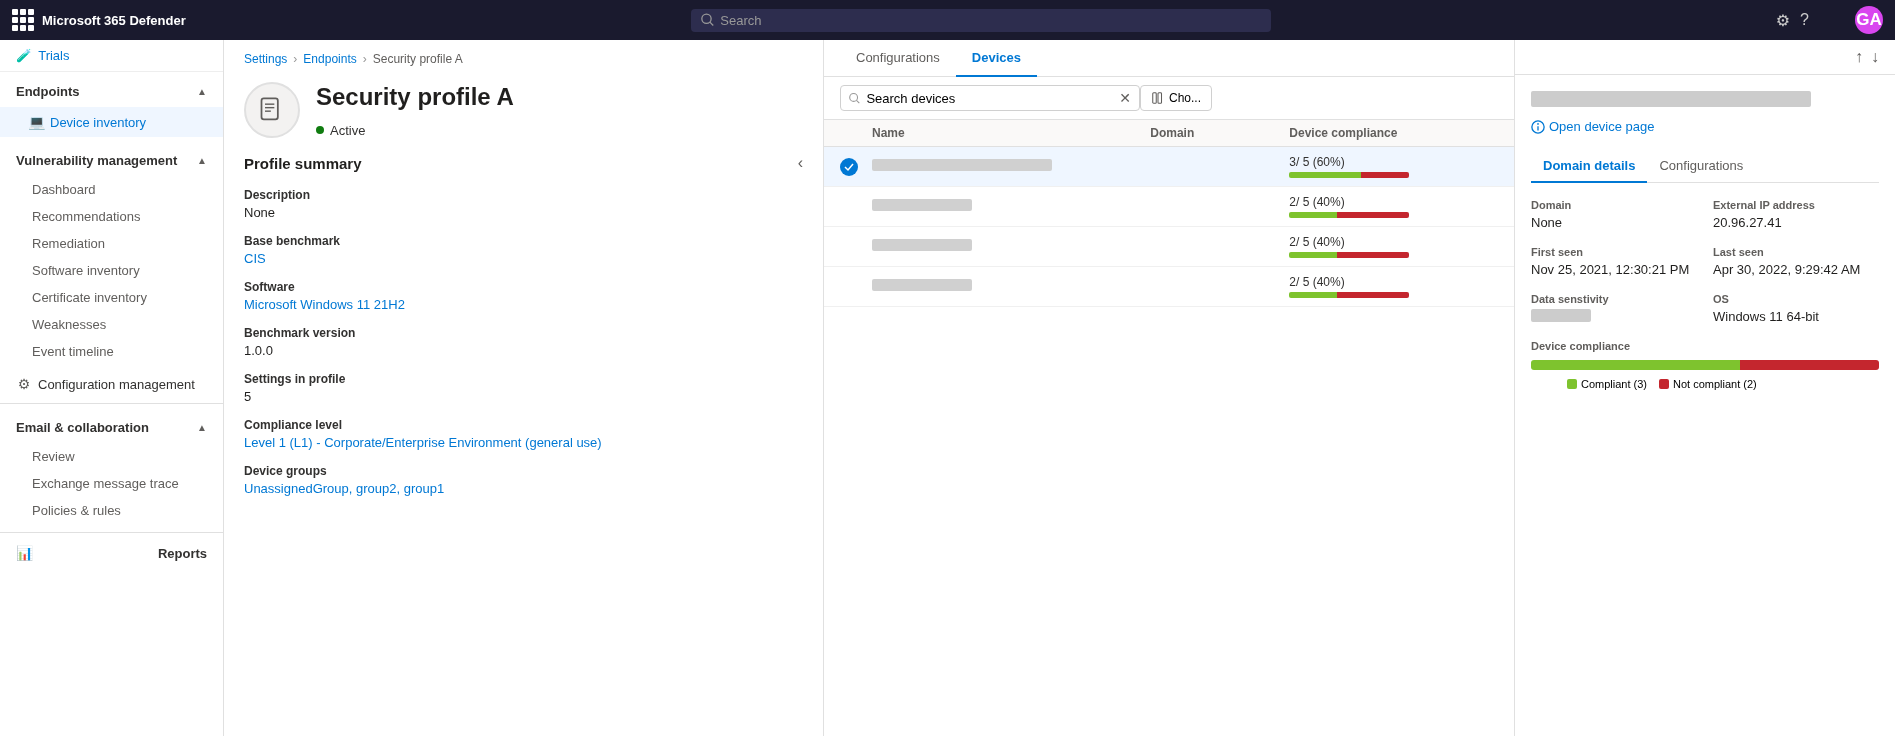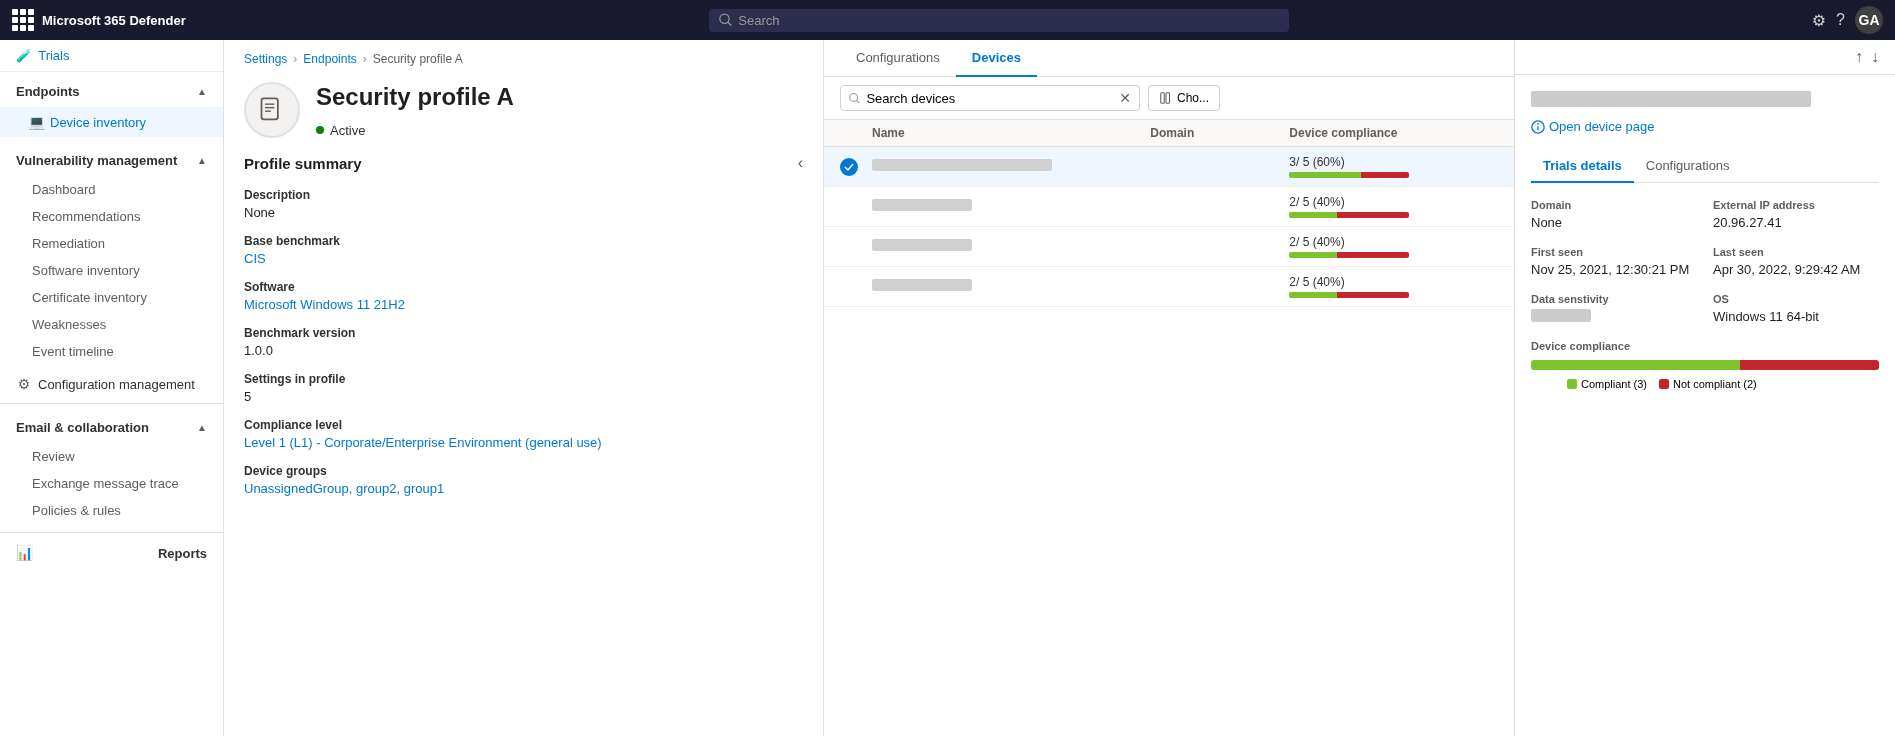--- a/index.html
+++ b/index.html
@@ -9,21 +9,21 @@
     .topbar { background: #1a1a2e; display: flex; align-items: center; height: 40px; padding: 0 12px; gap: 12px; flex-shrink: 0; }
     .topbar-logo { display: flex; align-items: center; gap: 8px; color: #fff; font-size: 13px; font-weight: 600; white-space: nowrap; }
     .topbar-logo-grid { display: grid; grid-template-columns: repeat(3,6px); grid-template-rows: repeat(3,6px); gap: 2px; }
     .topbar-logo-grid span { background: #fff; border-radius: 1px; display: block; }
     .search-bar { flex: 1; display: flex; justify-content: center; }
     .search-input-wrap { display: flex; align-items: center; background: #2d2d4e; border-radius: 4px; padding: 4px 10px; gap: 6px; width: 580px; }
     .search-input-wrap input { background: transparent; border: none; outline: none; color: #ccc; font-size: 13px; width: 100%; }
     .search-input-wrap input::placeholder { color: #999; }
     .topbar-right { display: flex; align-items: center; gap: 10px; margin-left: auto; }
     .topbar-icon { color: #ccc; font-size: 16px; cursor: pointer; }
-    .avatar { width: 28px; height: 28px; border-radius: 50%; background: #404040; display: flex; align-items: center; justify-content: center; color: #fff; font-size: 14px; font-weight: 600; }
+    .avatar { width: 28px; height: 28px; border-radius: 50%; background: #d946ef; display: flex; align-items: center; justify-content: center; color: #fff; font-size: 17px; font-weight: 600; margin-left: 36px; }
 
     
     .main-layout { display: flex; flex: 1; overflow: hidden; }
 
     
     .sidebar { width: 224px; background: #fff; border-right: 1px solid #e0e0e0; display: flex; flex-direction: column; overflow-y: auto; flex-shrink: 0; }
     .sidebar-trials { color: #0078d4; font-size: 13px; padding: 8px 16px; cursor: pointer; display: flex; align-items: center; gap: 6px; border-bottom: 1px solid #eee; }
     .sidebar-section { padding: 4px 0; }
     .sidebar-section-header { display: flex; align-items: center; justify-content: space-between; padding: 8px 16px; font-weight: 600; font-size: 13px; color: #323130; cursor: pointer; }
     .sidebar-item { padding: 7px 16px 7px 28px; color: #323130; font-size: 13px; cursor: pointer; display: flex; align-items: center; gap: 6px; }
@@ -74,21 +74,21 @@
     .stats-row { display: flex; padding: 16px; gap: 0; flex-shrink: 0; }
     .stat-item { border-left: 3px solid; padding: 4px 16px; flex: 1; }
     .stat-item:first-child { border-color: #0078d4; }
     .stat-item:nth-child(2) { border-color: #7719aa; }
     .stat-item:nth-child(3) { border-color: #0078d4; }
     .stat-item:nth-child(4) { border-color: #107c10; }
     .stat-label { font-size: 11px; color: #605e5c; margin-bottom: 4px; }
     .stat-value { font-size: 22px; font-weight: 600; color: #201f1e; }
 
     
-    .devices-toolbar { display: flex; align-items: center; padding: 8px 16px; gap: 8px; flex-shrink: 0; border-bottom: 1px solid #e0e0e0; }
+    .devices-toolbar { display: flex; align-items: center; padding: 8px 16px; flex-shrink: 0; border-bottom: 1px solid #e0e0e0; }
     .device-search { display: flex; align-items: center; background: #fff; border: 1px solid #d0d0d0; border-radius: 4px; padding: 4px 8px; gap: 6px; flex: 1; max-width: 300px; }
     .device-search input { border: none; outline: none; font-size: 13px; width: 100%; }
     .clear-search { color: #605e5c; cursor: pointer; font-size: 14px; }
     .choose-btn { border: 1px solid #d0d0d0; background: #fff; border-radius: 4px; padding: 5px 10px; font-size: 12px; cursor: pointer; display: flex; align-items: center; gap: 4px; }
 
     
     .devices-table { flex: 1; overflow-y: auto; }
     .table-header { display: flex; align-items: center; padding: 6px 16px; background: #faf9f8; border-bottom: 1px solid #e0e0e0; font-size: 12px; font-weight: 600; color: #605e5c; }
     .col-check { width: 32px; }
     .col-name { flex: 2; }
@@ -434,21 +434,21 @@
         <div class="open-device-link">
           <svg width="14" height="14" viewBox="0 0 16 16" fill="none">
             <circle cx="8" cy="8" r="7" stroke="#0078d4" stroke-width="1.5" fill="none"></circle>
             <line x1="8" y1="7" x2="8" y2="12" stroke="#0078d4" stroke-width="1.5"></line>
             <circle cx="8" cy="4.5" r="1" fill="#0078d4"></circle>
           </svg>
           <span>Open device page</span>
         </div>
 
         <div class="detail-tabs">
-          <div class="detail-tab active">Trials details</div>
+          <div class="detail-tab active">Domain details</div>
           <div class="detail-tab">Configurations</div>
         </div>
 
         <div class="detail-grid">
           <div class="detail-field">
             <div class="detail-field-label">Domain</div>
             <div class="detail-field-value">None</div>
           </div>
           <div class="detail-field">
             <div class="detail-field-label">External IP address</div>

